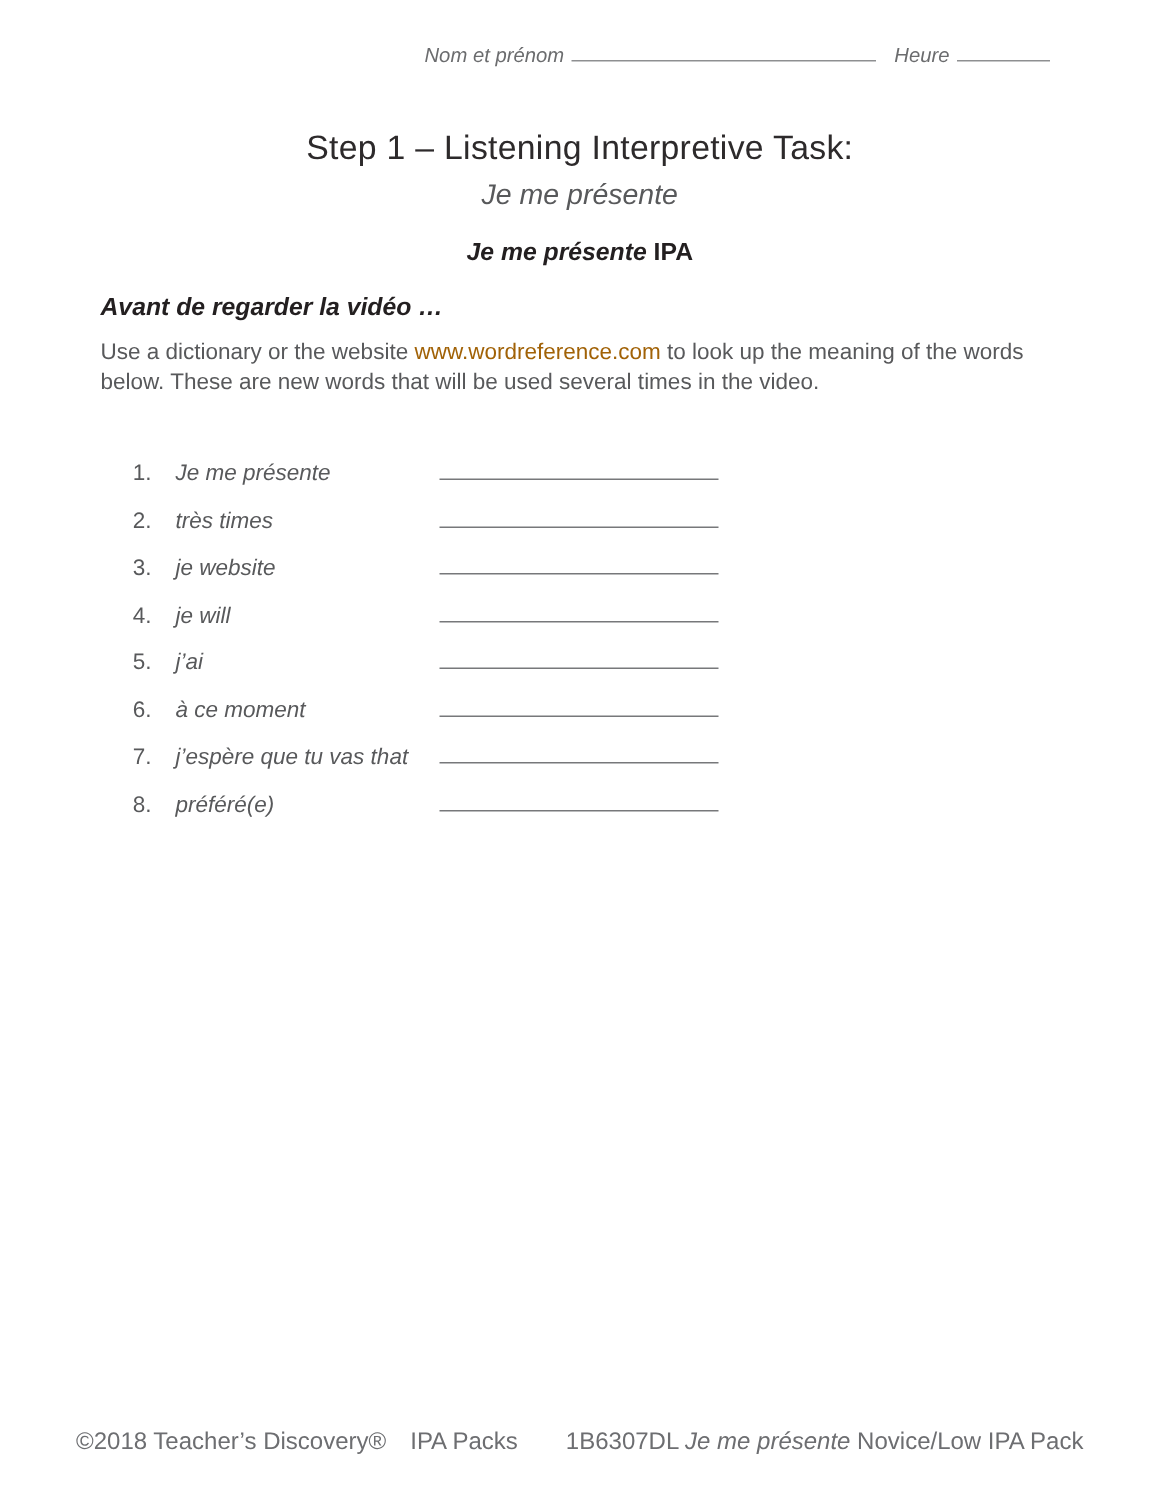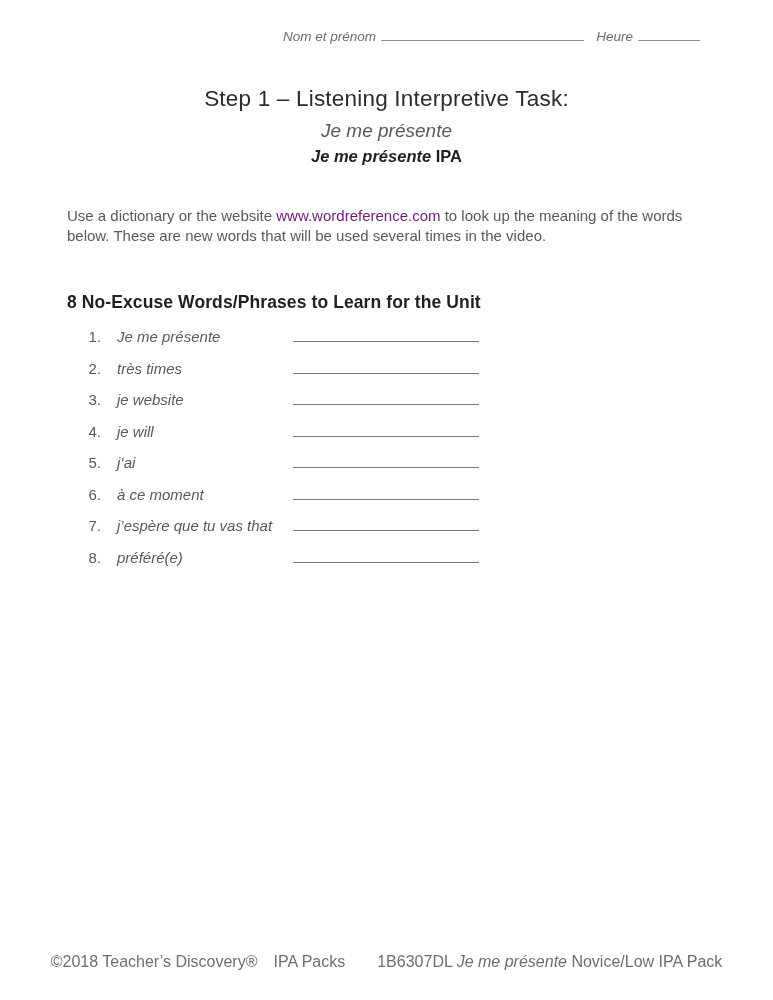--- a/index.html
+++ b/index.html
@@ -50,21 +50,21 @@
     color: #2d2a2b;
     letter-spacing: 0.2px;
   }
   .title-sub {
     margin-top: 8px;
     font-size: 19px;
     font-style: italic;
     color: #58595b;
   }
   .title-ipa {
-    margin-top: 5px;
+    margin-top: 17px;
     font-size: 16.5px;
     font-weight: bold;
     color: #231f20;
   }
   .title-ipa .it { font-style: italic; }
 
   
   .intro {
     position: absolute;
     top: 196px;
@@ -76,21 +76,21 @@
     font-weight: bold;
     font-style: italic;
     color: #231f20;
   }
   .intro-para {
     margin-top: 10px;
     font-size: 15px;
     line-height: 20px;
     color: #58595b;
   }
-  .link { color: #701a75; text-decoration: none; }
+  .link { color: #a16207; text-decoration: none; }
 
   
   .wordlist {
     position: absolute;
     top: 292px;
     left: 67px;
   }
   .wordlist-heading {
     font-size: 17.5px;
     font-weight: bold;
@@ -148,25 +148,25 @@
     <span class="hline heure-line"></span>
   </div>
 
   <div class="title-block">
     <div class="title-main">Step 1 – Listening Interpretive Task:</div>
     <div class="title-sub">Je me présente</div>
     <div class="title-ipa"><span class="it">Je me présente</span><span> IPA</span></div>
   </div>
 
   <div class="intro">
+    <div class="intro-heading">Avant de regarder la vidéo …</div>
     <div class="intro-para"><span>Use a dictionary or the website </span><a href="#" class="link">www.wordreference.com</a><span> to look up the meaning of the words below. These are new words that will be used several times in the video.</span></div>
   </div>
 
   <div class="wordlist">
-    <div class="wordlist-heading">8 No-Excuse Words/Phrases to Learn for the Unit</div>
     <div class="rows">
 
       <div class="wordrow">
         <span class="num">1.</span>
         <span class="word">Je me présente</span>
         <span class="blank"></span>
       </div>
 
       <div class="wordrow">
         <span class="num">2.</span>

